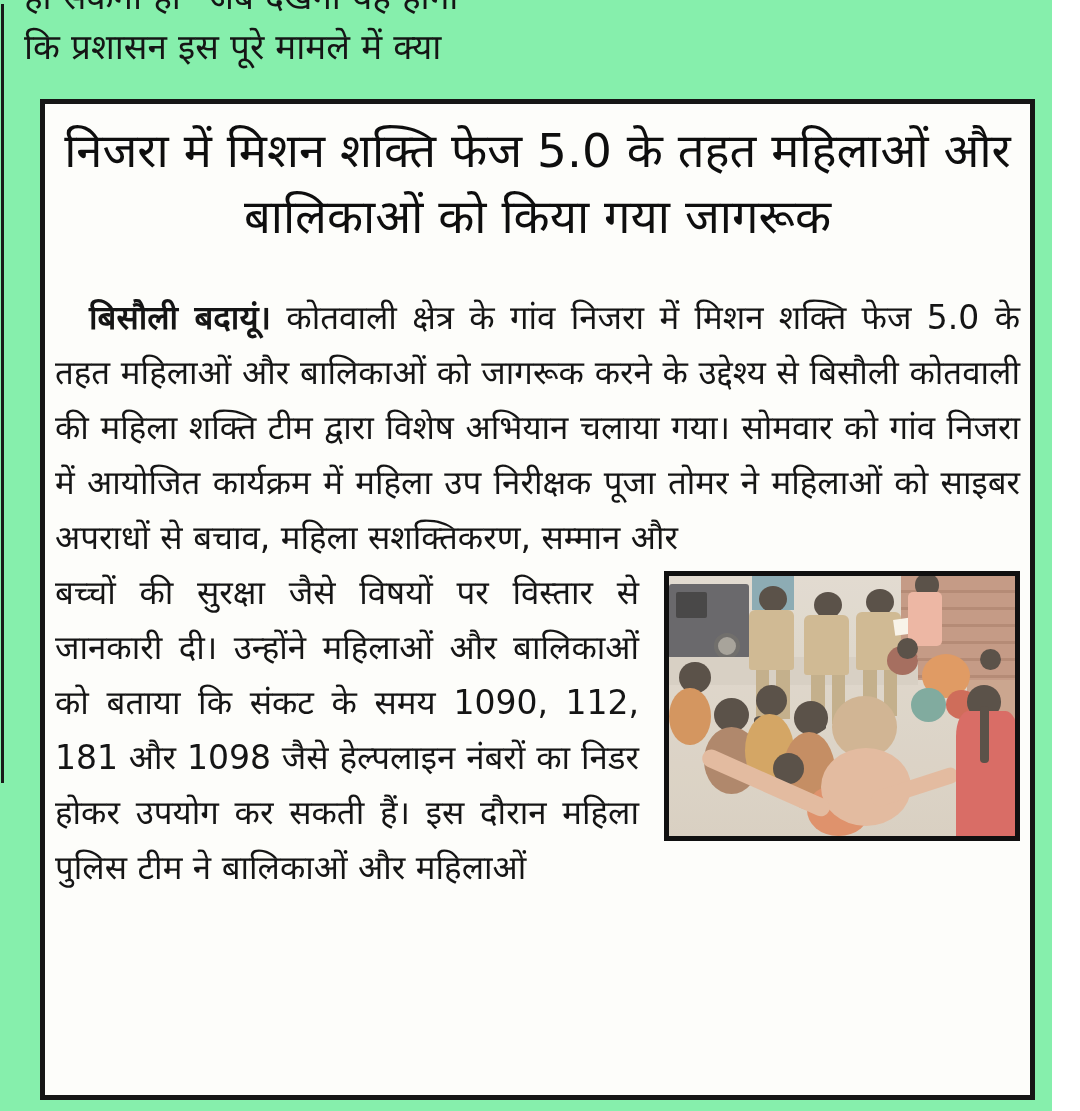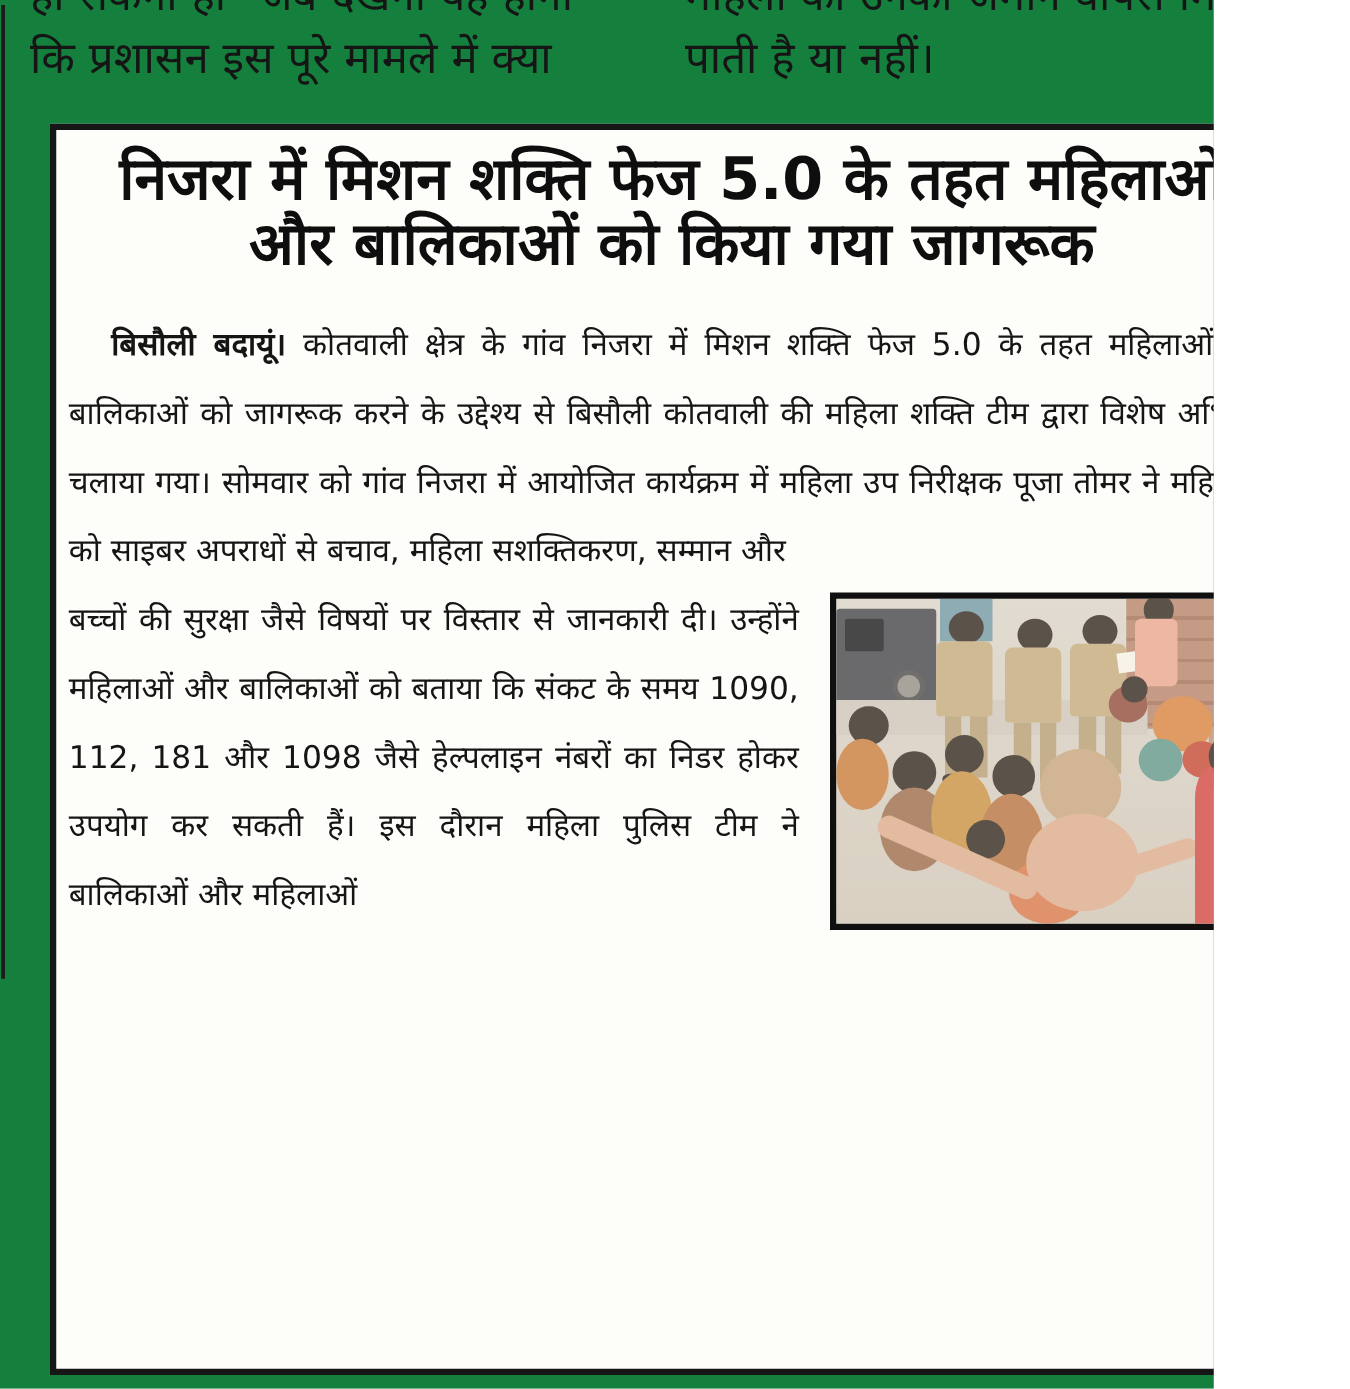--- a/index.html
+++ b/index.html
@@ -1,20 +1,20 @@
 <!DOCTYPE html>
 <html><head>
 <meta charset="utf-8">
 <style>
   * { margin:0; padding:0; box-sizing:border-box; }
   html,body { background:#ffffff; }
   .page {
     position:relative;
-    width:971px; height:1111px;
-    background:#15803d;
+    width:1052px; height:1111px;
+    background:#86efac;
     font-family:"DejaVu Sans", sans-serif;
     color:#151515;
     overflow:hidden;
   }
   
   .left-rule {
     position:absolute; left:1px; top:4px; width:3px; height:779px;
     background:#1a1a1a;
   }
   
@@ -27,24 +27,24 @@
   .top-line2 { margin-top:4px; }
 
   
   .article-box {
     position:absolute; left:40px; top:99px; width:995px; height:1001px;
     border:5px solid #161616;
     padding:8px 10px 6px 10px;
     background:#fdfdfa;
   }
   .headline {
-    font-size:47px; font-weight:bold; text-align:center;
-    line-height:52px; margin-top:6px; color:#0e0e0e;
+    font-size:47px; font-weight:normal; text-align:center;
+    line-height:66px; margin-top:6px; color:#0e0e0e;
   }
-  .body-text { margin-top:26px; font-size:25px; line-height:55px; text-align:justify; }
+  .body-text { margin-top:40px; font-size:33px; line-height:55px; text-align:justify; }
   .blockA { text-indent:34px; }
   .dateline { font-weight:bold; }
   .blockB { display:flex; align-items:flex-start; }
   .blockB .colText { flex:1 1 auto; min-width:0; padding-right:25px; }
   .blockC { }
 
   
   .photo {
     position:relative; flex:0 0 auto;
     width:356px; height:270px; margin-top:6px;
@@ -79,26 +79,20 @@
 <div class="page">
 
   <div class="left-rule"></div>
 
   <div class="top-strip">
     <div class="top-col left">
       <div class="clip-line">
         <span>हो सकेगी हो" जब देखना यह होगा</span>
       </div>
       <div class="top-line2">कि प्रशासन इस पूरे मामले में क्या</div>
-    </div>
-    <div class="top-col right">
-      <div class="clip-line">
-        <span>महिला को उनकी जमीन वापस मिल</span>
-      </div>
-      <div class="top-line2">पाती है या नहीं।</div>
     </div>
   </div>
 
   <div class="article-box">
     <h1 class="headline">निजरा में मिशन शक्ति फेज 5.0 के तहत महिलाओं और बालिकाओं को किया गया जागरूक</h1>
 
     <div class="body-text">
       <p class="blockA"><span class="dateline">बिसौली बदायूं।</span><span> कोतवाली क्षेत्र के गांव निजरा में मिशन शक्ति फेज 5.0 के तहत महिलाओं और बालिकाओं को जागरूक करने के उद्देश्य से बिसौली कोतवाली की महिला शक्ति टीम द्वारा विशेष अभियान चलाया गया। सोमवार को गांव निजरा में आयोजित कार्यक्रम में महिला उप निरीक्षक पूजा तोमर ने महिलाओं को साइबर अपराधों से बचाव, महिला सशक्तिकरण, सम्मान और</span></p>
 
       <div class="blockB">

